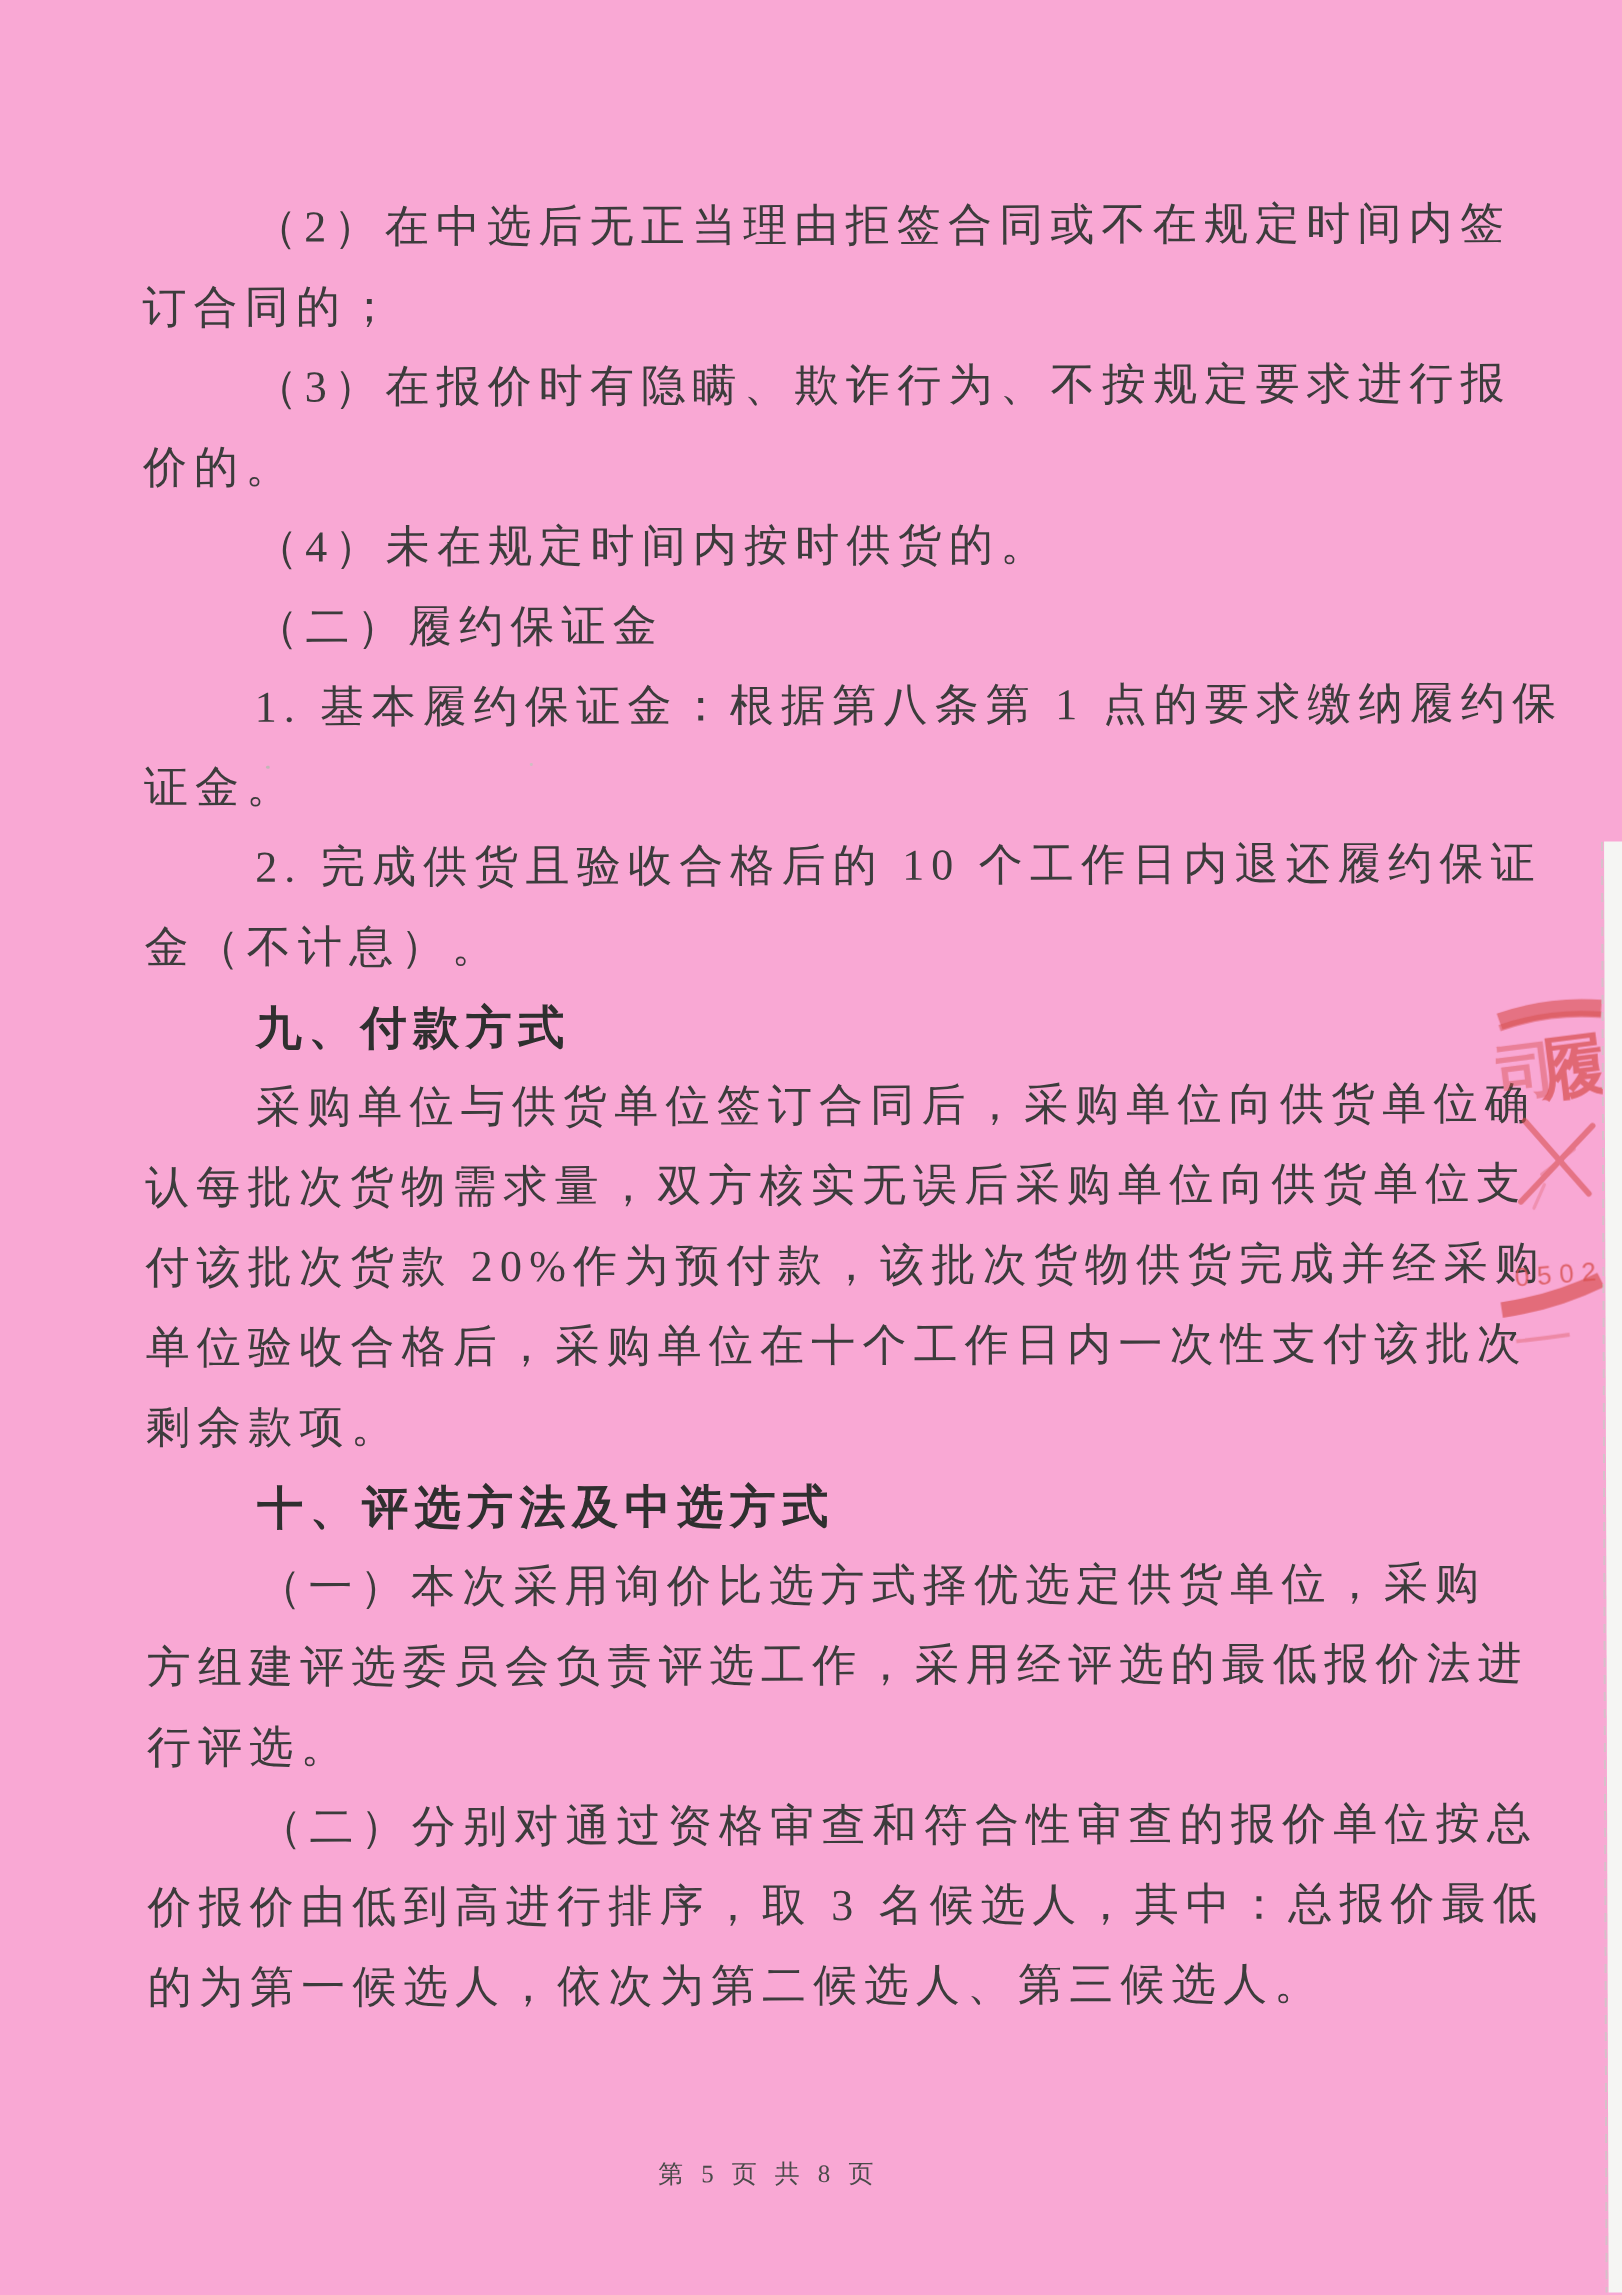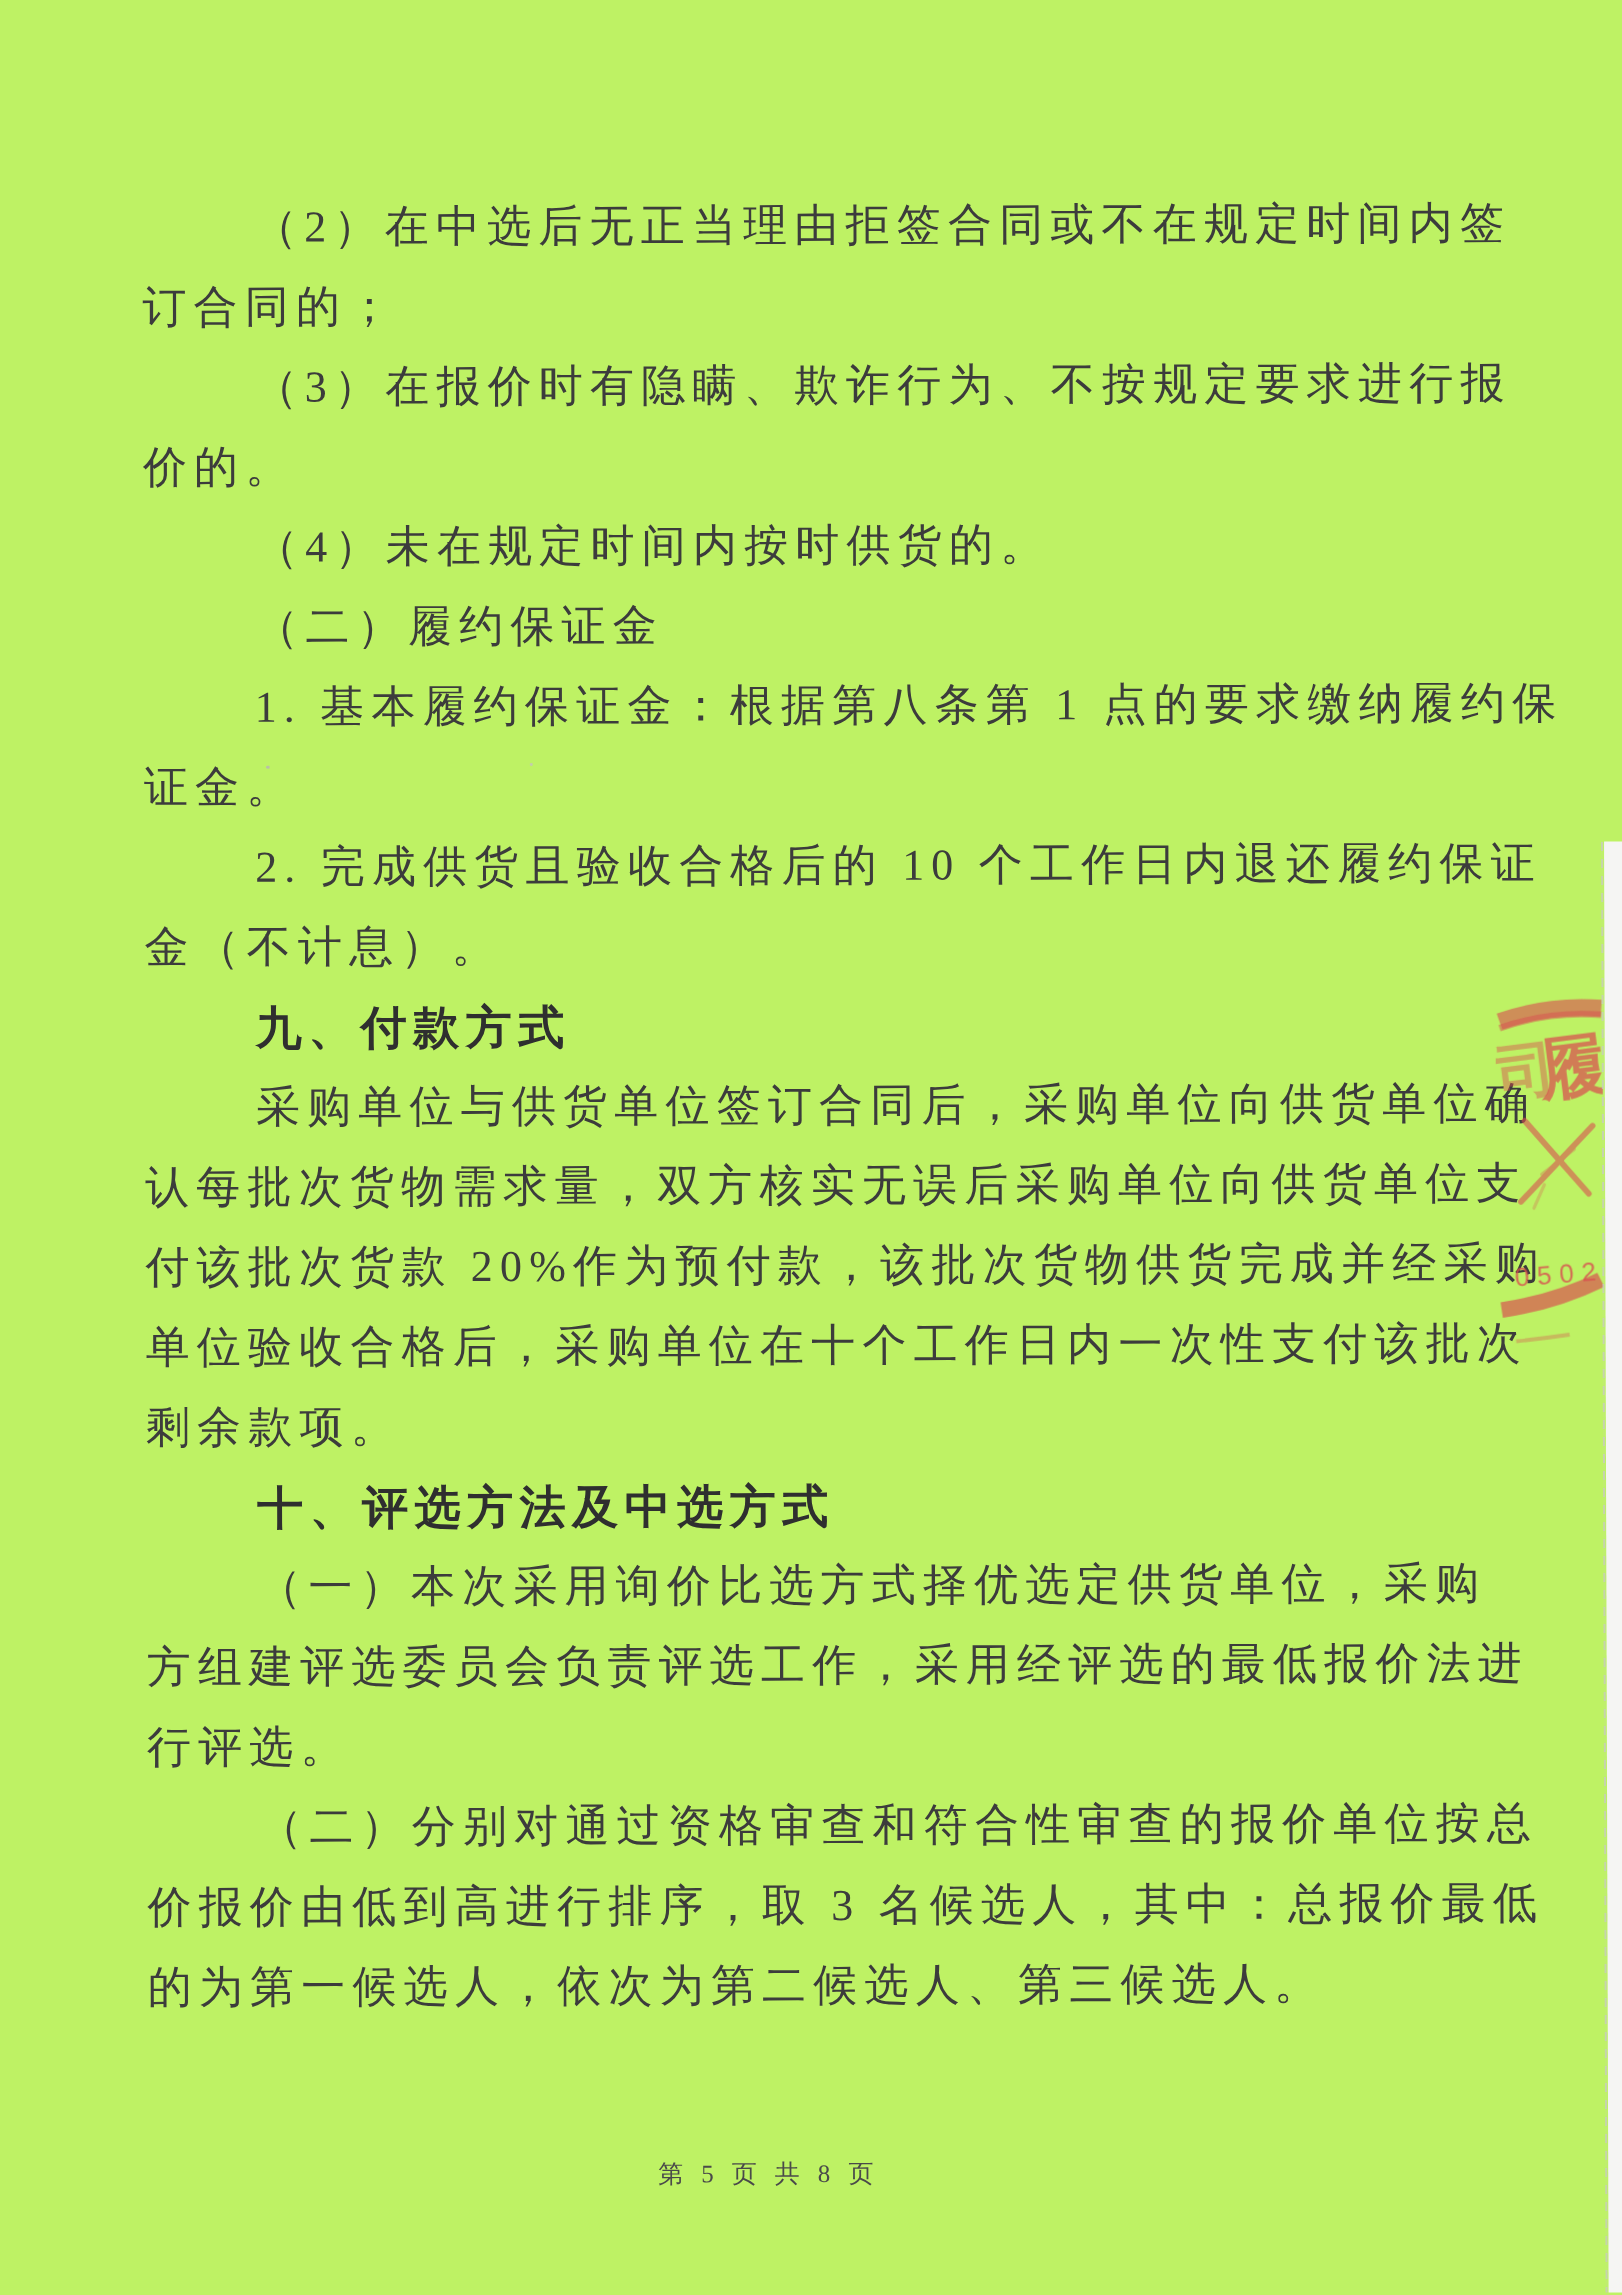--- a/index.html
+++ b/index.html
@@ -3,21 +3,21 @@
 <meta charset="utf-8">
 <style>
   html,body{margin:0;padding:0;}
   body{
     width:1623px;height:2295px;position:relative;background:#ffffff;
     font-family:"Liberation Serif","DejaVu Serif",serif;
     overflow:hidden;
   }
   .page{
     position:absolute;left:0;top:0;width:1623px;height:2295px;overflow:hidden;
-    background:#bef264;
+    background:#f9a8d4;
     text-decoration:underline;
   }
   .scan{
     position:absolute;left:0;top:0;width:1623px;height:2295px;
     transform:rotate(-0.18deg);
   }
   .doc-body{
     position:absolute;left:145px;top:186px;width:1400px;
     color:#3c3c3c;
   }

